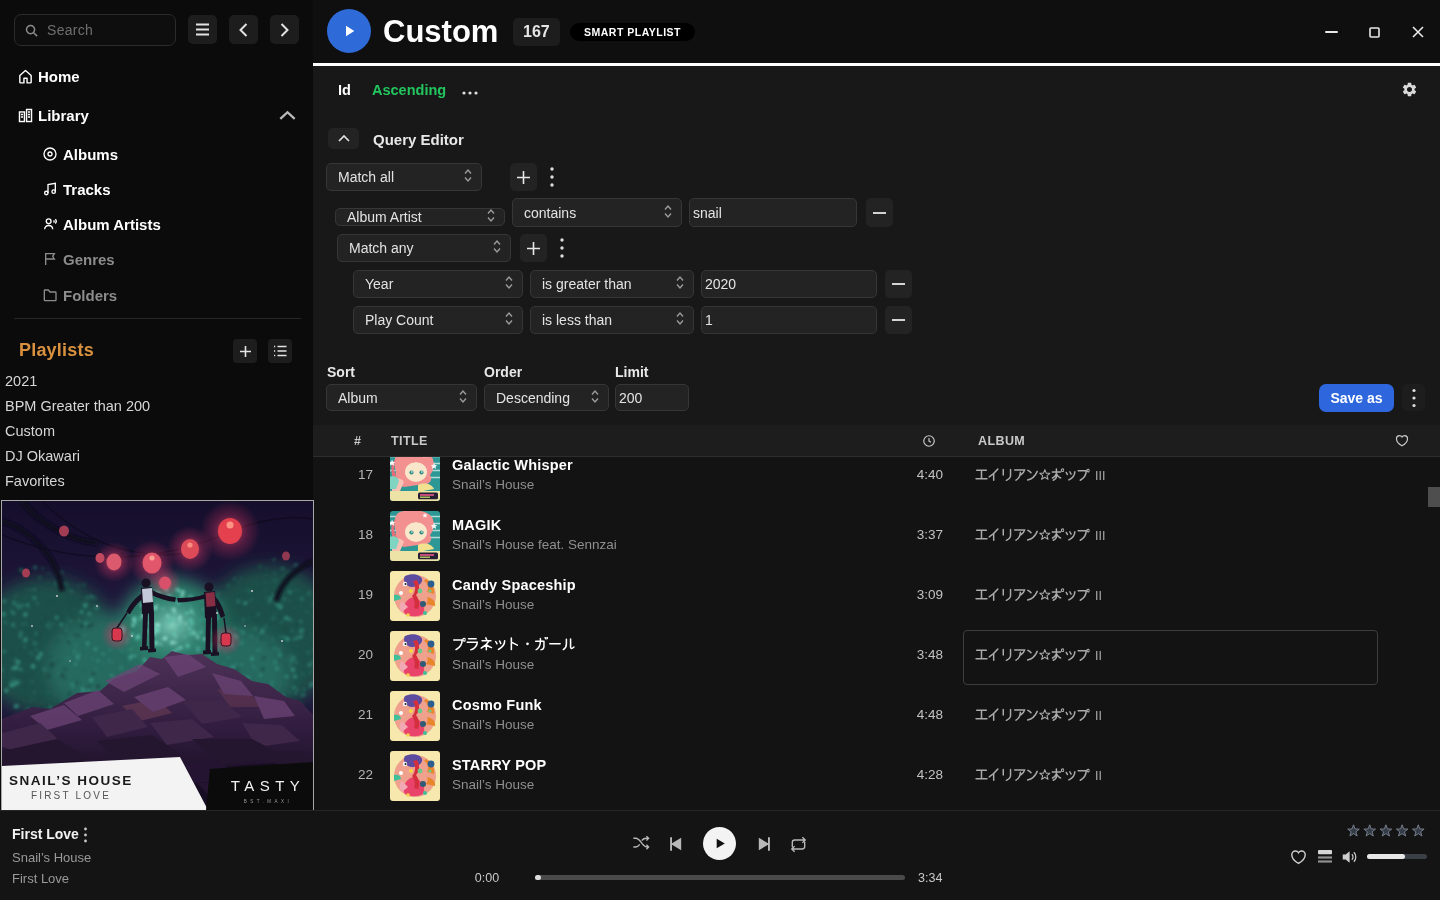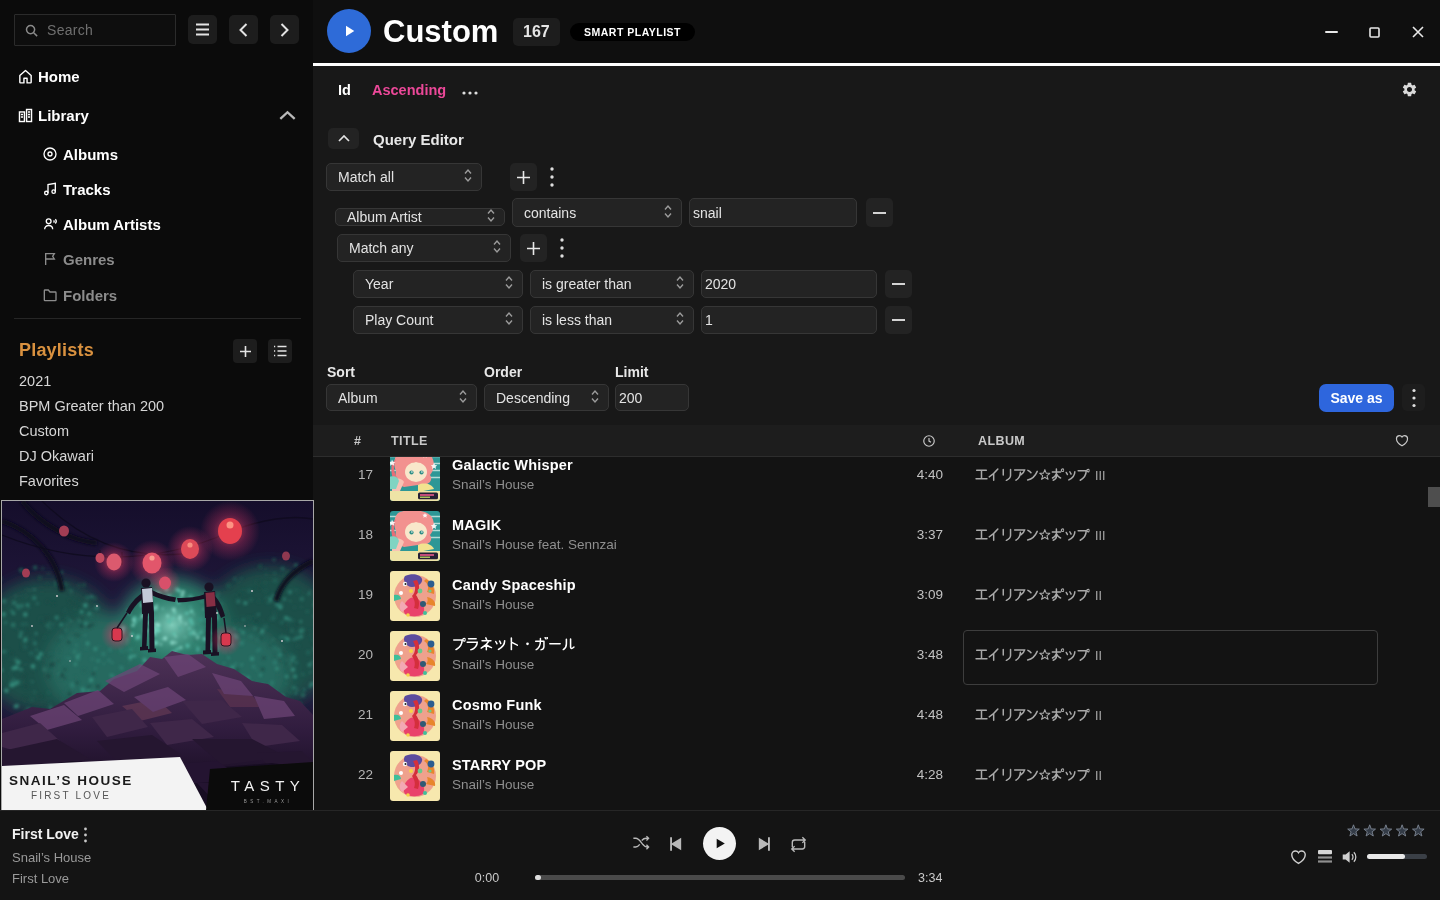--- a/index.html
+++ b/index.html
@@ -4,52 +4,52 @@
 <style>
 * { margin:0; padding:0; box-sizing:border-box; }
 html,body { width:1440px; height:900px; overflow:hidden; background:#121212;
   font-family:"Liberation Sans", sans-serif; }
 #app { position:relative; width:1440px; height:900px; }
 .abs { position:absolute; }
 
 
 #sidebar { position:absolute; left:0; top:0; width:313px; height:810px; background:#0b0b0b; }
 #searchbox { position:absolute; left:14px; top:14px; width:162px; height:32px;
-  border:1px solid #2b2b2b; border-radius:1px; background:#0e0e0e; color:#6f6f6f;
+  border:1px solid #2b2b2b; border-radius:7px; background:#0e0e0e; color:#6f6f6f;
   font-size:14px; line-height:30px; }
 #searchbox .mag { position:absolute; left:9px; top:8px; }
 #searchbox .ph { position:absolute; left:32px; top:0; letter-spacing:.3px; }
 .sqbtn { position:absolute; top:15px; width:29px; height:29px; background:#1d1d1d;
   border-radius:5px; display:flex; align-items:center; justify-content:center; color:#e8e8e8; }
 .navrow { position:absolute; left:0; width:100%; height:30px; display:flex; align-items:center;
   color:#fff; font-weight:bold; font-size:15px; }
 .navrow svg { margin-left:17px; margin-right:4px; width:17px; height:17px; }
 .subrow { position:absolute; left:0; width:100%; height:30px; display:flex; align-items:center;
   color:#fff; font-weight:bold; font-size:15px; }
 .subrow svg { margin-left:42px; margin-right:5px; width:16px; height:16px; }
 .subrow.dim { color:#8c8c8c; }
 #divider { position:absolute; left:14px; top:318px; width:287px; height:1px; background:#262626; }
 #pl-title { position:absolute; left:19px; top:340px; font-size:18px; font-weight:bold; color:#d9913f; letter-spacing:.2px;}
 .plbtn { position:absolute; top:339px; width:24px; height:24px; background:#1d1d1d; border-radius:4px;
   display:flex; align-items:center; justify-content:center; color:#dedede; }
-.plitem { position:absolute; left:19px; font-size:14.5px; color:#d6d6d6;text-align:right; }
+.plitem { position:absolute; left:5px; font-size:14.5px; color:#d6d6d6;text-align:right; }
 
 
 #main { position:absolute; left:313px; top:0; width:1127px; height:810px; background:#181818; }
 #pheader { position:absolute; left:0; top:0; width:100%; height:63px; background:#0f0f0f; }
 #playbtn { position:absolute; left:14px; top:9px; width:44px; height:44px; border-radius:50%;
   background:#2e6bd8; display:flex; align-items:center; justify-content:center; }
 #ptitle { position:absolute; left:70px; top:14px; font-size:31px; font-weight:bold; color:#fff; }
 #pcount { position:absolute; left:200px; top:18px; height:28px; padding:0 10px; background:#1d1d1d;
   border-radius:5px; color:#e6e6e6; font-size:16px; font-weight:bold; line-height:28px; }
 #ppill { position:absolute; left:257px; top:23px; height:18px; padding:0 14px; background:#000;
   border-radius:10px; color:#fff; font-size:10.5px; font-weight:bold; line-height:18px; letter-spacing:.5px; }
 #toolbar { position:absolute; left:0; top:63px; width:100%; height:47px; border-top:3px solid #ffffff; }
 #toolbar .id { position:absolute; left:25px; top:16px; font-size:14.5px; font-weight:bold; color:#fff; }
-#toolbar .asc { position:absolute; left:59px; top:16px; font-size:14.5px; font-weight:bold; color:#ec4899; }
+#toolbar .asc { position:absolute; left:59px; top:16px; font-size:14.5px; font-weight:bold; color:#22c55e; }
 #gear { position:absolute; right:22px; top:15px; color:#d9d9d9; }
 
 .sel { position:absolute; background:#232323; border:1px solid #363636; border-radius:5px;
   color:#e3e3e3; font-size:14px; display:flex; align-items:center; padding-left:11px; }
 .sel .ud { position:absolute; right:9px; top:50%; transform:translateY(-50%); }
 .inp { position:absolute; background:#232323; border:1px solid #363636; border-radius:5px;
   color:#e3e3e3; font-size:14px; display:flex; align-items:center; padding-left:3px; }
 .qbtn { position:absolute; background:#232323; border-radius:5px; color:#e8e8e8;
   display:flex; align-items:center; justify-content:center; }
 .qlabel { position:absolute; font-size:14px; font-weight:bold; color:#e8e8e8; }

